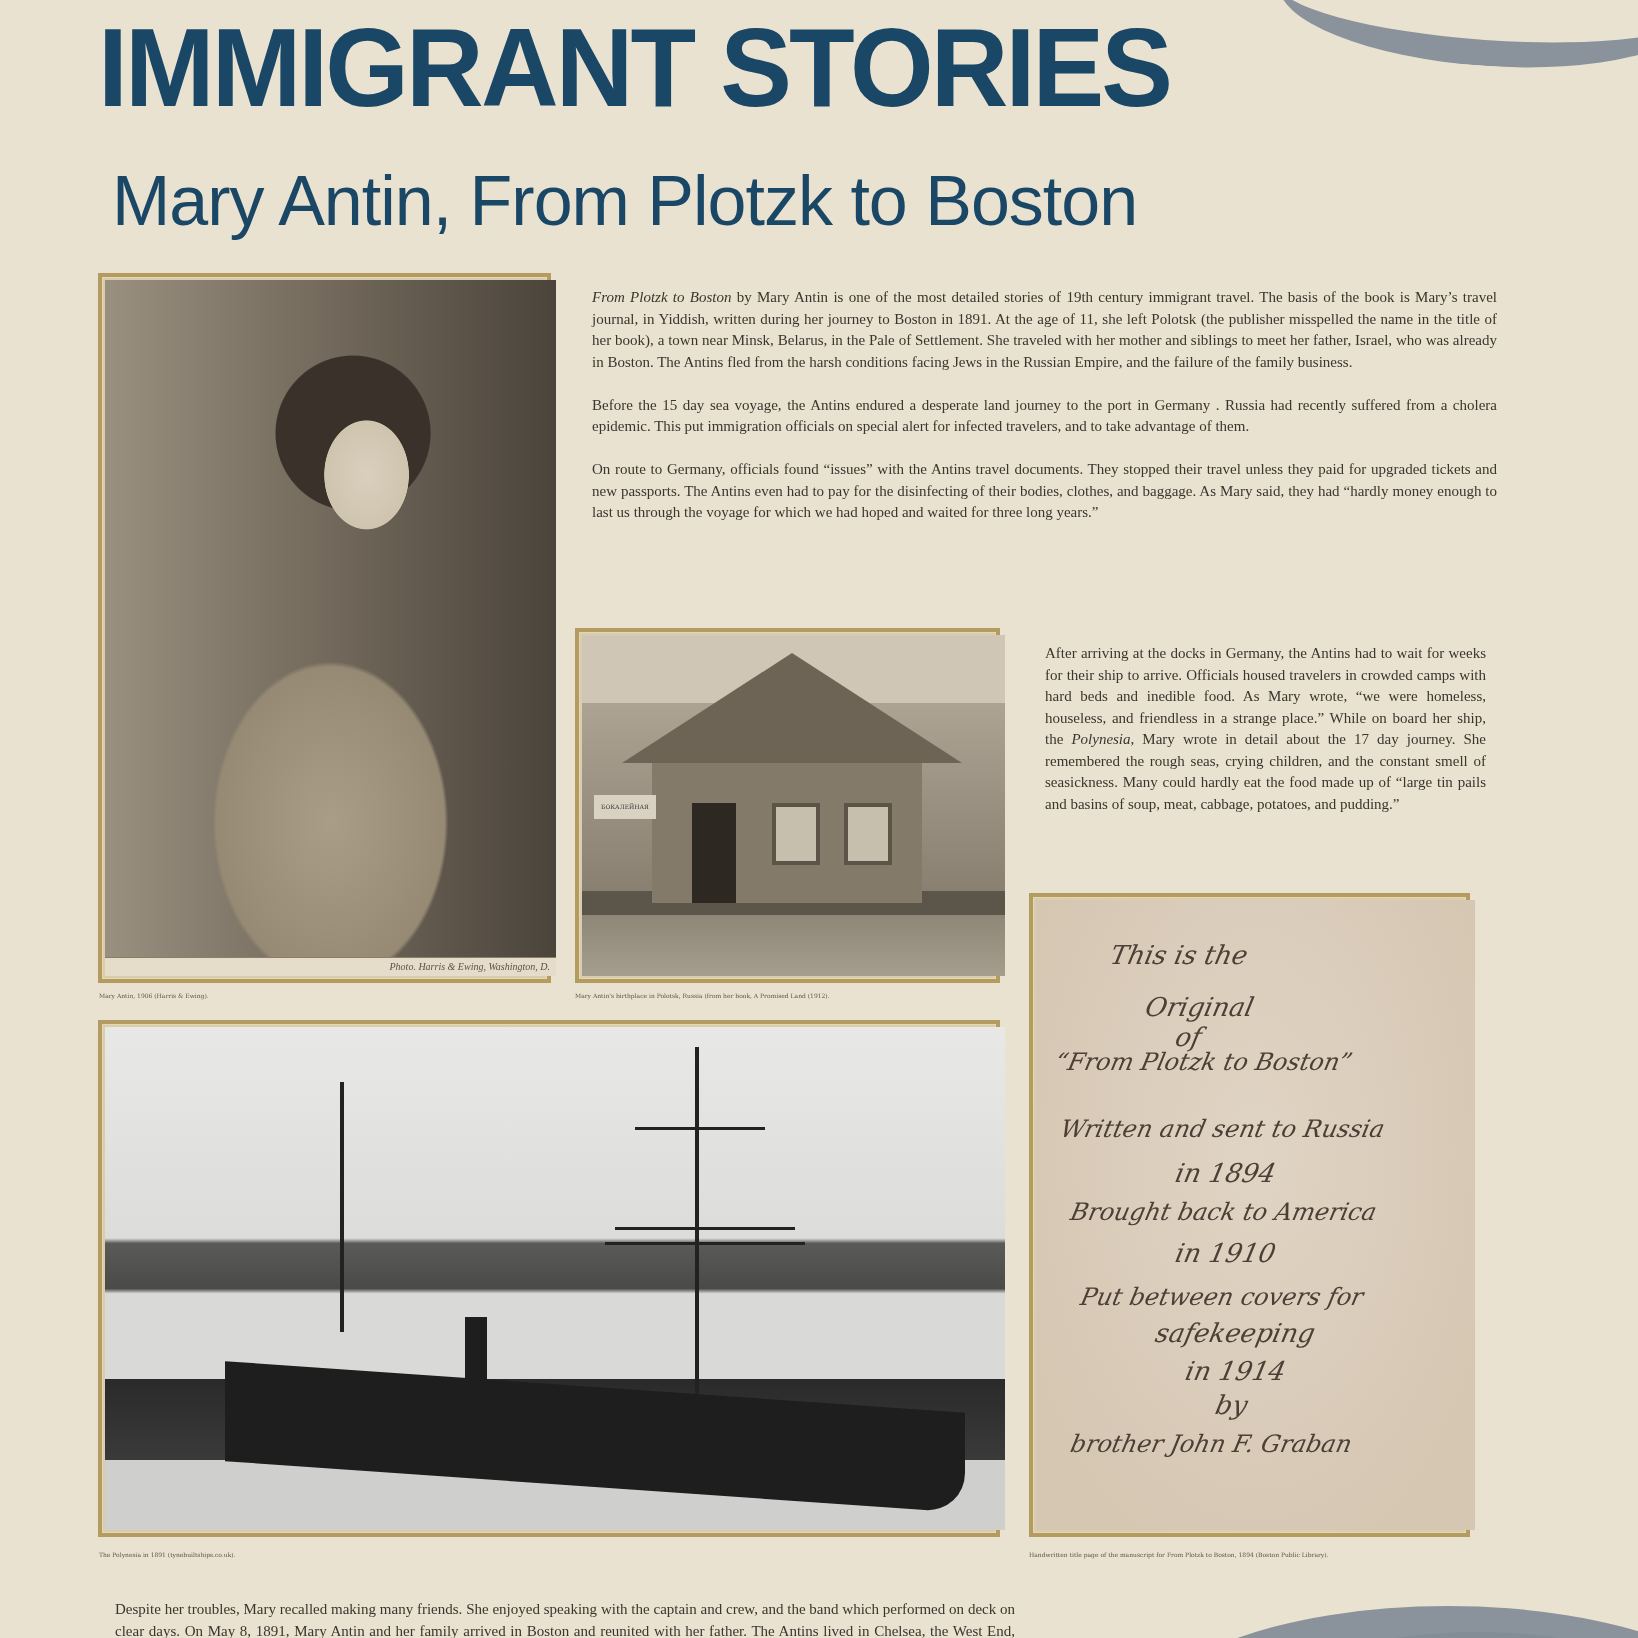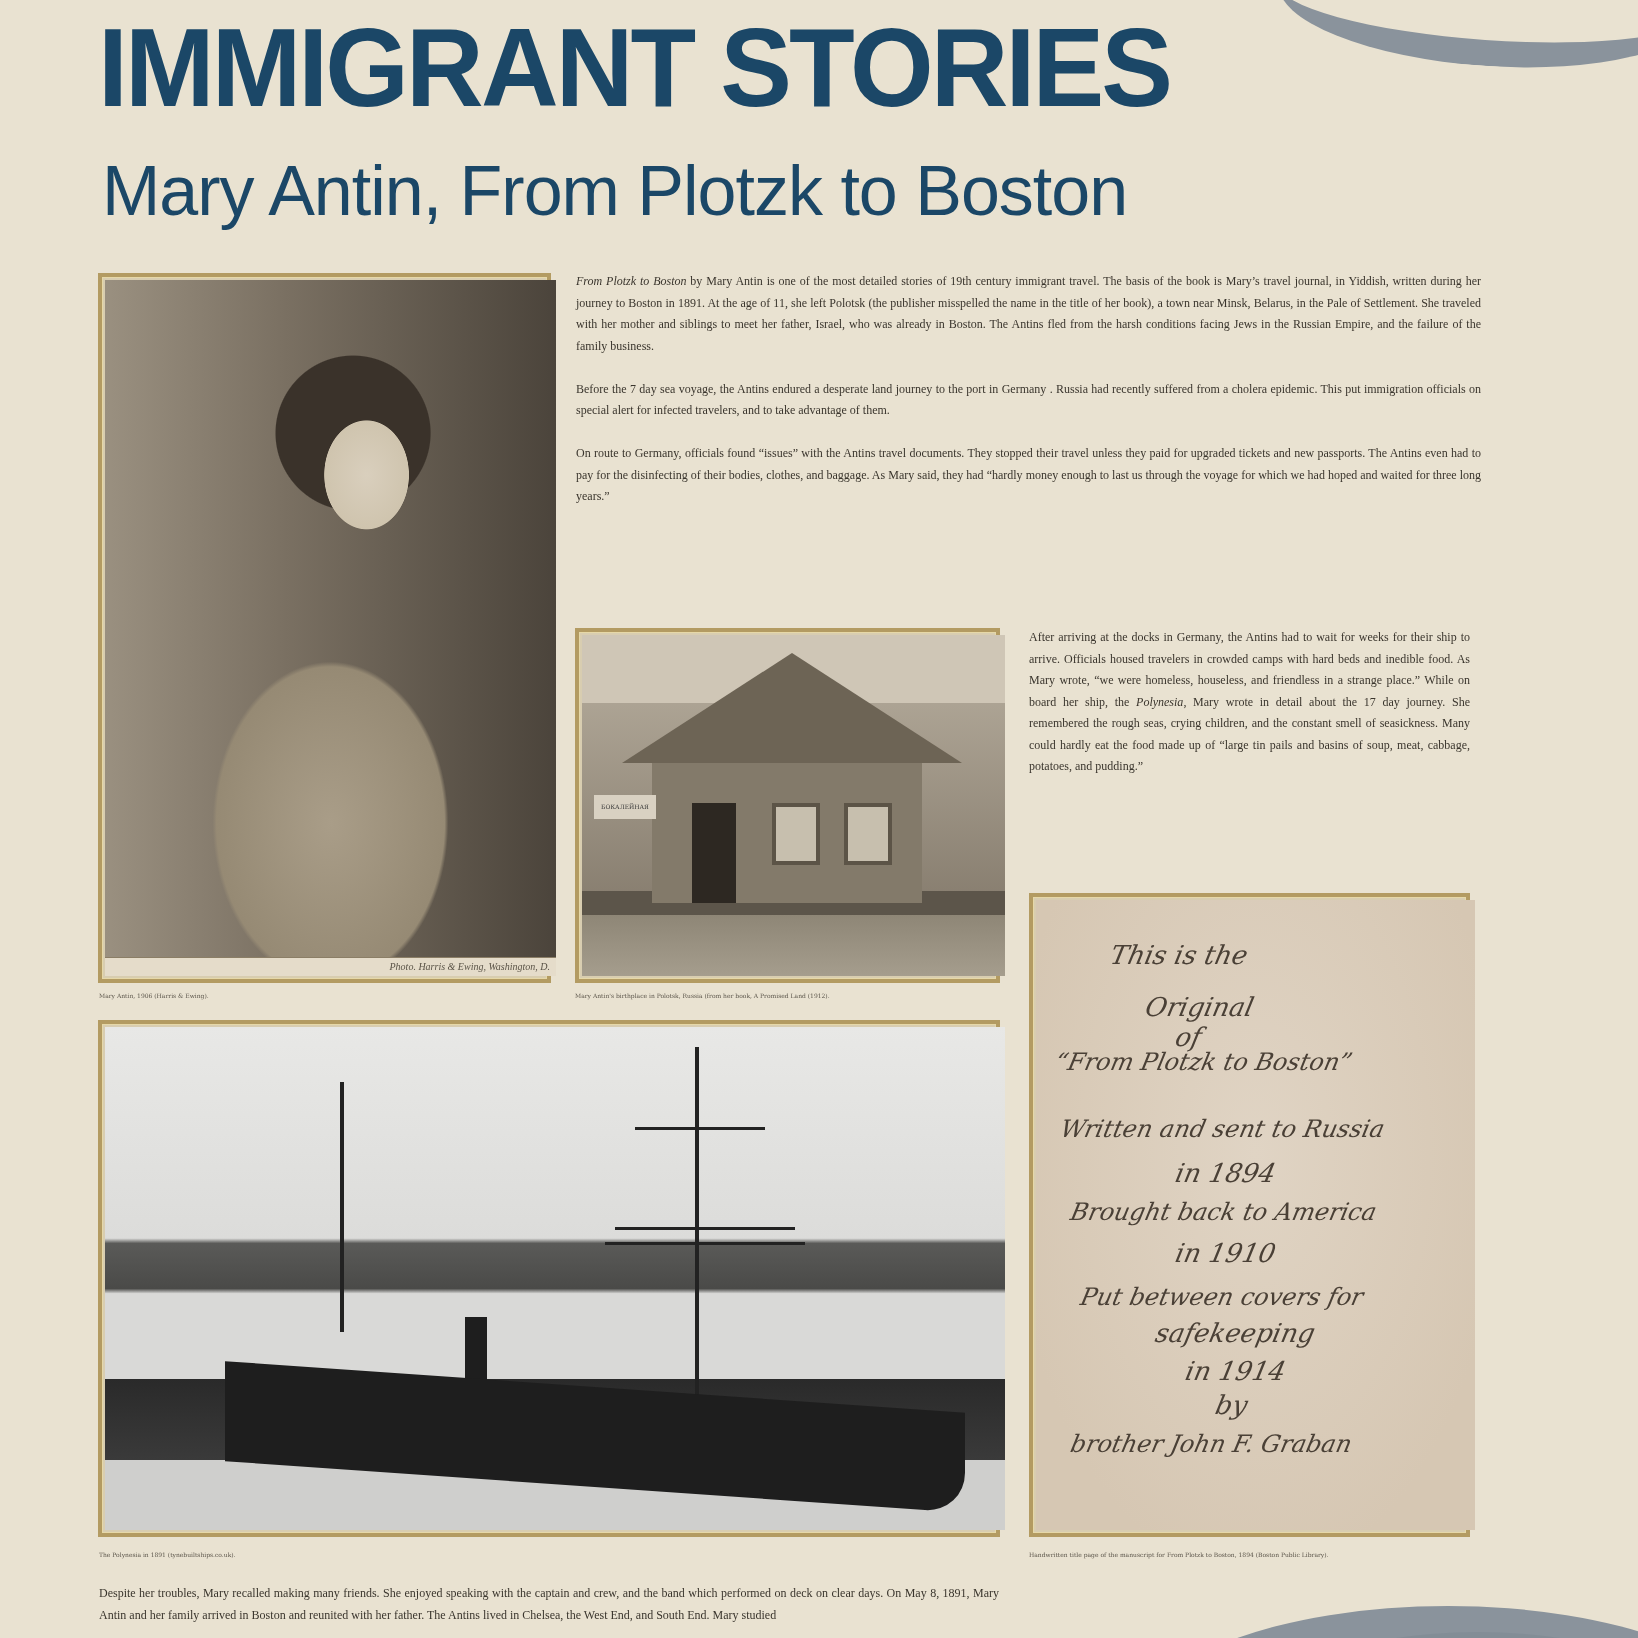--- a/index.html
+++ b/index.html
@@ -21,37 +21,37 @@
       position: absolute; right: -80px; top: 1632px; width: 480px; height: 200px;
       background: #7f8993; border-radius: 50% 50% 0 0; opacity: .6;
     }
     .title {
       position: absolute; left: 98px; top: 12px; margin: 0;
       font-family: "Liberation Sans", sans-serif; font-weight: bold;
       font-size: 112px; letter-spacing: -3px; color: #1b4767; line-height: 1;
       transform: scaleX(0.96); transform-origin: left;
     }
     .subtitle {
-      position: absolute; left: 98px; top: 152px; margin: 4px;
+      position: absolute; left: 98px; top: 152px; margin: 14px;
       font-family: "Liberation Sans", sans-serif; font-weight: normal;
       font-size: 70px; letter-spacing: -1px; color: #1b4767; line-height: 1;
     }
     .frame {
       position: absolute; box-sizing: border-box;
       border: 4px solid #b39b62; padding: 3px; background: #d8cdb0;
       box-shadow: inset 0 0 0 1px #e6d8a8;
     }
     .photo { width: 100%; height: 100%; position: relative; overflow: hidden; padding-left: 12px; }
     .caption {
       position: absolute; font-size: 6px; color: #5b554a;
       font-family: "DejaVu Serif", serif; white-space: nowrap;
     }
     .body-text {
-      position: absolute; margin: 0; color: #3a352d;
-      font-family: "Liberation Serif", serif; font-size: 12px; line-height: 21.5px;
+      position: absolute; margin: 16px; color: #3a352d;
+      font-family: "Liberation Serif", serif; font-size: 15px; line-height: 21.5px;
       text-align: justify;
     }
     .body-text p { margin: 0 0 21.5px 0; }
     .body-text em { font-style: italic; }
     .portrait {
       background:
         radial-gradient(ellipse 70px 90px at 58% 28%, #d9cfbd 0%, #cfc4ae 60%, transparent 61%),
         radial-gradient(ellipse 110px 110px at 55% 22%, #3a322a 0%, #3a322a 70%, transparent 71%),
         radial-gradient(ellipse 190px 260px at 50% 78%, #a99d88 0%, #968a74 60%, transparent 62%),
         linear-gradient(90deg, #9a9080 0%, #7a7062 40%, #4b443b 100%);
@@ -103,21 +103,21 @@
 
 <div class="frame" style="left:98px; top:273px; width:453px; height:710px;">
   <div class="photo portrait">
     <div class="portrait-credit">Photo. Harris &amp; Ewing, Washington, D.</div>
   </div>
 </div>
 <div class="caption" style="left:99px; top:992px;">Mary Antin, 1906 (Harris &amp; Ewing).</div>
 
 <div class="body-text" style="left:576px; top:271px; width:905px;">
   <p><em>From Plotzk to Boston</em><span> by Mary Antin is one of the most detailed stories of 19th century immigrant travel. The basis of the book is Mary’s travel journal, in Yiddish, written during her journey to Boston in 1891. At the age of 11, she left Polotsk (the publisher misspelled the name in the title of her book), a town near Minsk, Belarus, in the Pale of Settlement. She traveled with her mother and siblings to meet her father, Israel, who was already in Boston. The Antins fled from the harsh conditions facing Jews in the Russian Empire, and the failure of the family business.</span></p>
-  <p>Before the 7 day sea voyage, the Antins endured a desperate land journey to the port in Germany . Russia had recently suffered from a cholera epidemic. This put immigration officials on special alert for infected travelers, and to take advantage of them.</p>
+  <p>Before the 15 day sea voyage, the Antins endured a desperate land journey to the port in Germany . Russia had recently suffered from a cholera epidemic. This put immigration officials on special alert for infected travelers, and to take advantage of them.</p>
   <p>On route to Germany, officials found “issues” with the Antins travel documents. They stopped their travel unless they paid for upgraded tickets and new passports. The Antins even had to pay for the disinfecting of their bodies, clothes, and baggage. As Mary said, they had “hardly money enough to last us through the voyage for which we had hoped and waited for three long years.”</p>
 </div>
 
 <div class="frame" style="left:575px; top:628px; width:425px; height:355px;">
   <div class="photo house">
     <div class="house-roof"></div>
     <div class="house-wall"></div>
     <div class="house-door"></div>
     <div class="house-window" style="left:190px;"></div>
     <div class="house-window" style="left:262px;"></div>

